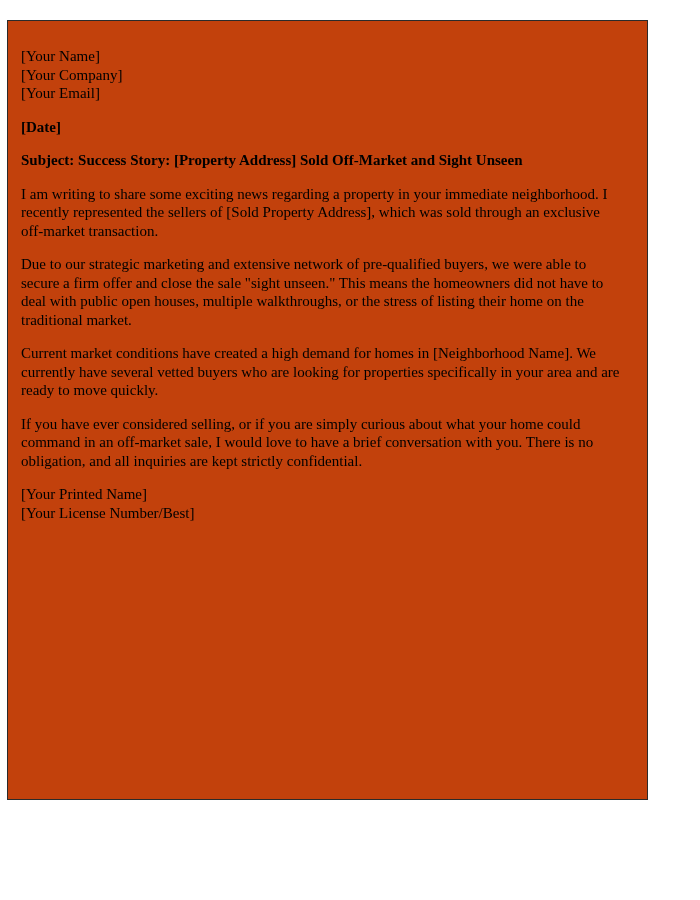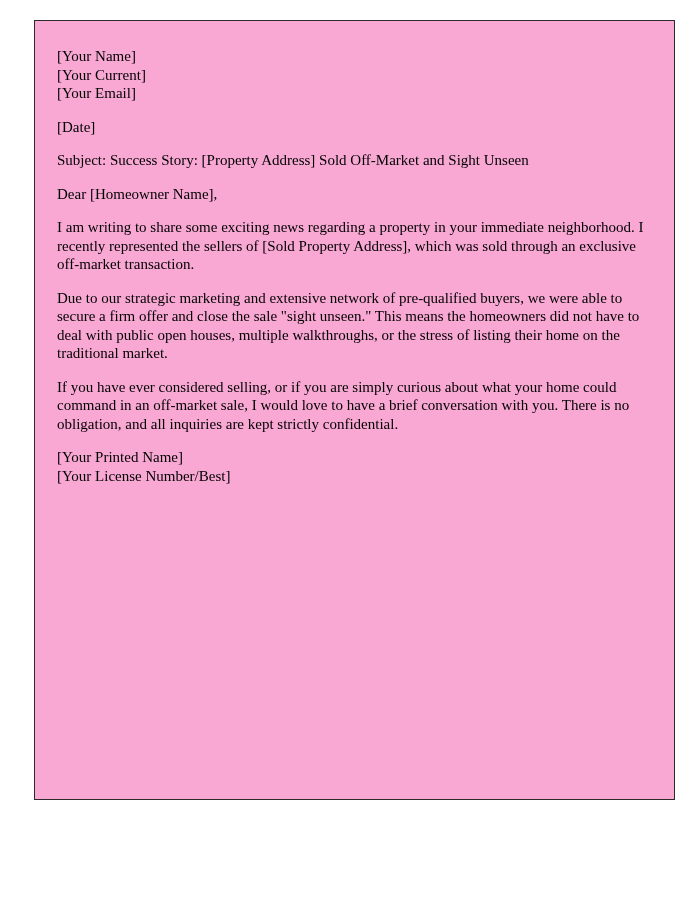--- a/index.html
+++ b/index.html
@@ -9,65 +9,66 @@
   }
   body {
     position: relative;
     width: 700px;
     height: 900px;
     font-family: "Liberation Serif", "DejaVu Serif", serif;
     color: #000000;
   }
   .letter-frame {
     position: absolute;
-    left: 34px;
+    left: 7px;
     top: 20px;
     width: 641px;
     height: 780px;
     box-sizing: border-box;
     border: 1.5px solid #2b2b2b;
-    padding: 26px 22px 0 22px;
-    background: #f9a8d4;
+    padding: 26px 22px 0 13px;
+    background: #c2410c;
     overflow: hidden;
   }
   .block {
     margin: 0 0 15px 0;
   }
   .line, .para, .single {
     font-size: 15px;
     line-height: 18.5px;
     margin: 0;
   }
   .para {
     margin: 0 0 15px 0;
   }
   .single {
     margin: 0 0 15px 0;
+    font-weight: bold;
   }
 </style>
 </head>
 <body>
 
 <div class="letter-frame">
 
   <div class="block">
     <div class="line">[Your Name]</div>
-    <div class="line">[Your Current]</div>
+    <div class="line">[Your Company]</div>
     <div class="line">[Your Email]</div>
   </div>
 
   <div class="single">[Date]</div>
 
 
   <div class="single">Subject: Success Story: [Property Address] Sold Off-Market and Sight Unseen</div>
 
-  <div class="single">Dear [Homeowner Name],</div>
 
   <p class="para">I am writing to share some exciting news regarding a property in your immediate neighborhood. I recently represented the sellers of [Sold Property Address], which was sold through an exclusive off-market transaction.</p>
   <p class="para">Due to our strategic marketing and extensive network of pre-qualified buyers, we were able to secure a firm offer and close the sale "sight unseen." This means the homeowners did not have to deal with public open houses, multiple walkthroughs, or the stress of listing their home on the traditional market.</p>
+  <p class="para">Current market conditions have created a high demand for homes in [Neighborhood Name]. We currently have several vetted buyers who are looking for properties specifically in your area and are ready to move quickly.</p>
   <p class="para">If you have ever considered selling, or if you are simply curious about what your home could command in an off-market sale, I would love to have a brief conversation with you. There is no obligation, and all inquiries are kept strictly confidential.</p>
 
 
 
   <div class="block">
     <div class="line">[Your Printed Name]</div>
     <div class="line">[Your License Number/Best]</div>
   </div>
 
 </div>

